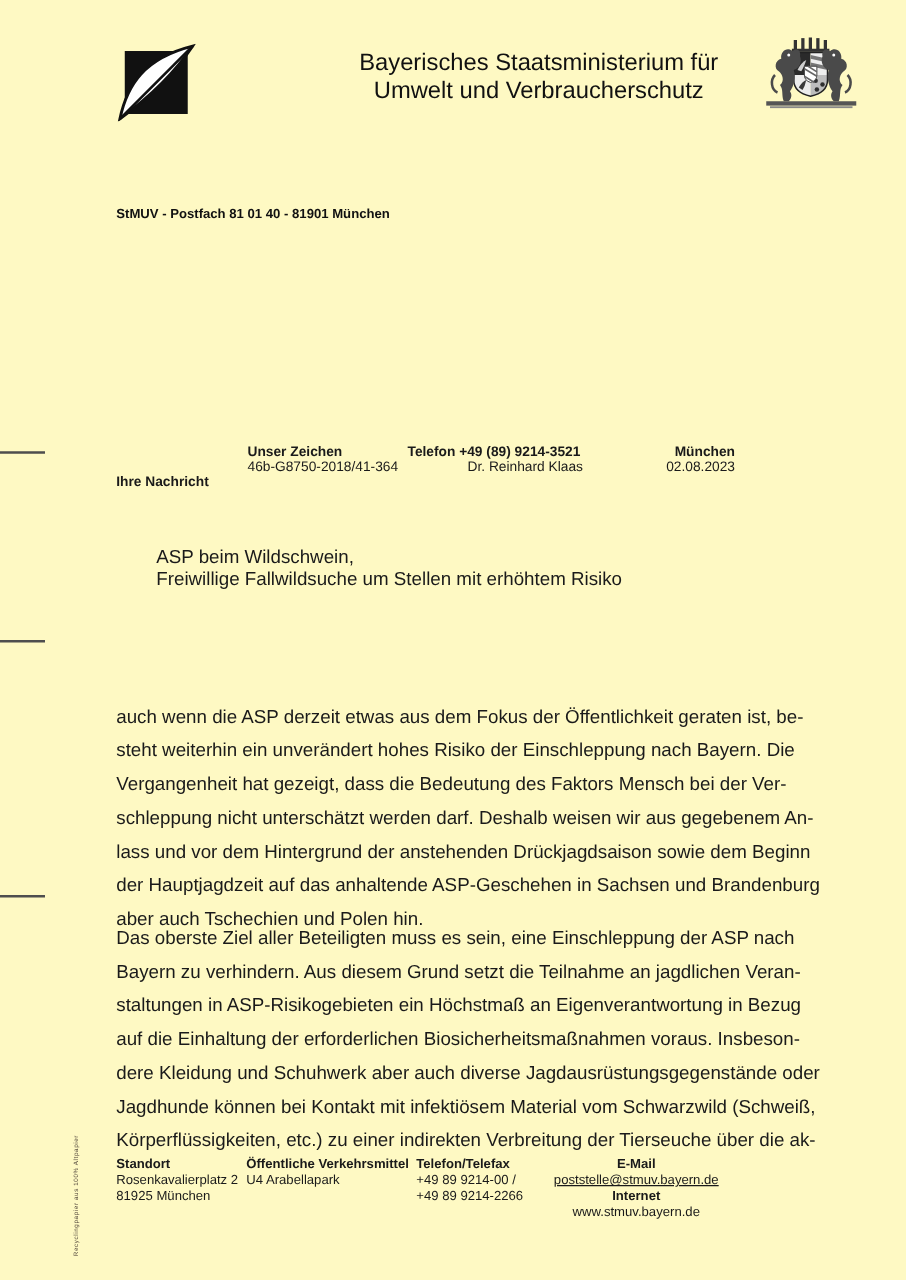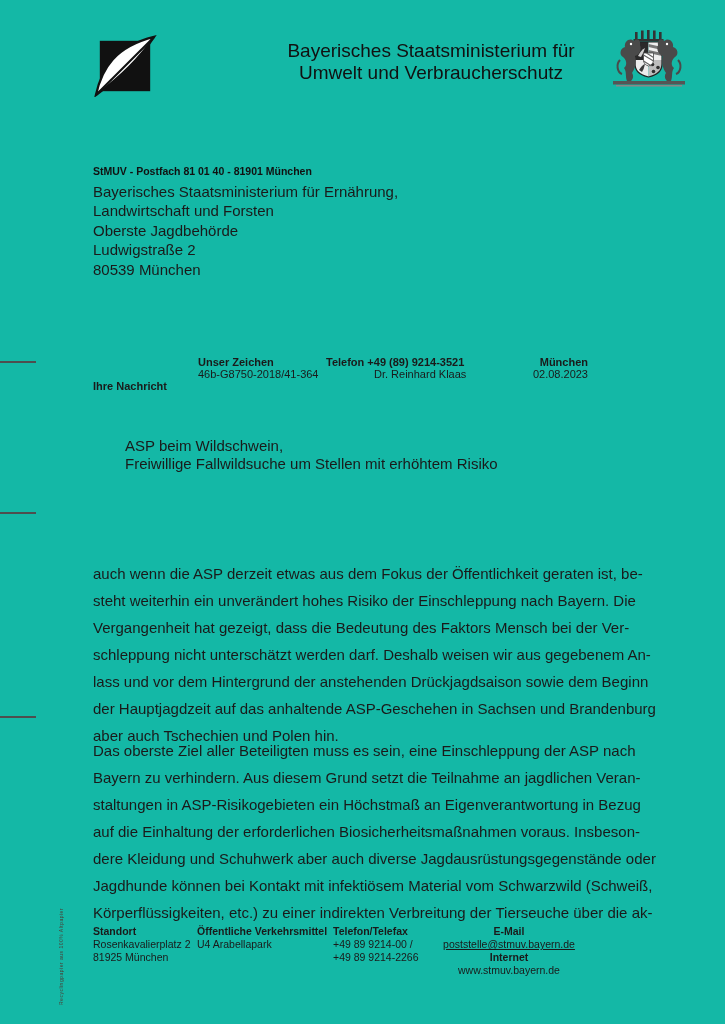--- a/index.html
+++ b/index.html
@@ -1,17 +1,17 @@
 <!DOCTYPE html>
 <html><head>
 <meta charset="utf-8">
 <style>
   html,body{margin:0;padding:0;background:#e8e8e8;}
   .page{
-    position:relative;width:725px;height:1024px;background:#14b8a6;
+    position:relative;width:725px;height:1024px;background:#fef9c3;
     font-family:"Liberation Sans","DejaVu Sans",sans-serif;color:#1a1a1a;
     overflow:hidden;margin:0 auto;
   }
   .abs{position:absolute;}
   .prelines{white-space:pre-line;}
   
   .ministry-title{font-size:19px;line-height:21.5px;text-align:center;color:#111;}
   
   .sender-line{font-size:10.5px;font-weight:bold;color:#111;}
   .address{font-size:15px;line-height:19.4px;}
@@ -101,25 +101,20 @@
         <circle cx="29" cy="16" r="1.2" fill="#fff"></circle>
       </g>
     </svg>
   </div>
 
   <div class="abs fold" style="top:361px;"></div>
   <div class="abs fold" style="top:512px;"></div>
   <div class="abs fold" style="top:716px;"></div>
 
   <div class="abs sender-line" style="left:93px;top:165px;">StMUV - Postfach 81 01 40 - 81901 München</div>
-  <div class="abs address prelines" style="left:93px;top:182px;width:360px;">Bayerisches Staatsministerium für Ernährung,
-Landwirtschaft und Forsten
-Oberste Jagdbehörde
-Ludwigstraße 2
-80539 München</div>
 
   <div>
     <div class="abs ref-label" style="left:93px;top:356px;margin-top:24px;">Ihre Nachricht</div>
     <div class="abs ref-label" style="left:198px;top:356px;">Unser Zeichen</div>
     <div class="abs ref-value" style="left:198px;top:368px;">46b-G8750-2018/41-364</div>
     <div class="abs ref-label" style="left:326px;top:356px;">Telefon +49 (89) 9214-3521</div>
     <div class="abs ref-value" style="left:326px;top:368px;padding-left:48px;">Dr. Reinhard Klaas</div>
     <div class="abs ref-label right-align" style="left:458px;top:356px;width:130px;text-align:right;">München</div>
     <div class="abs ref-value right-align" style="left:458px;top:368px;width:130px;">02.08.2023</div>
   </div>

